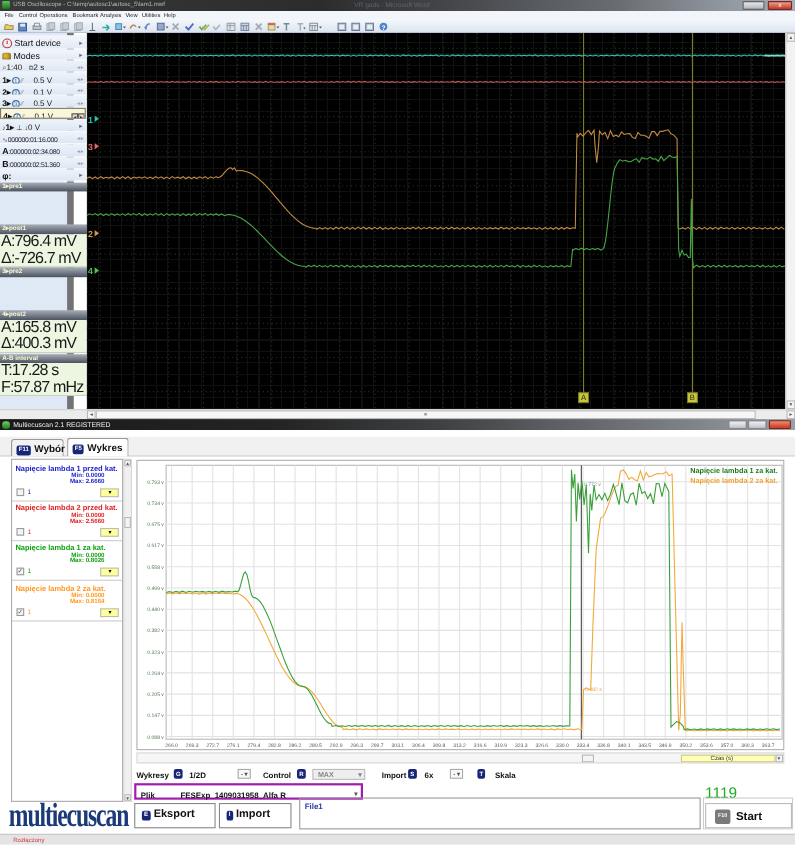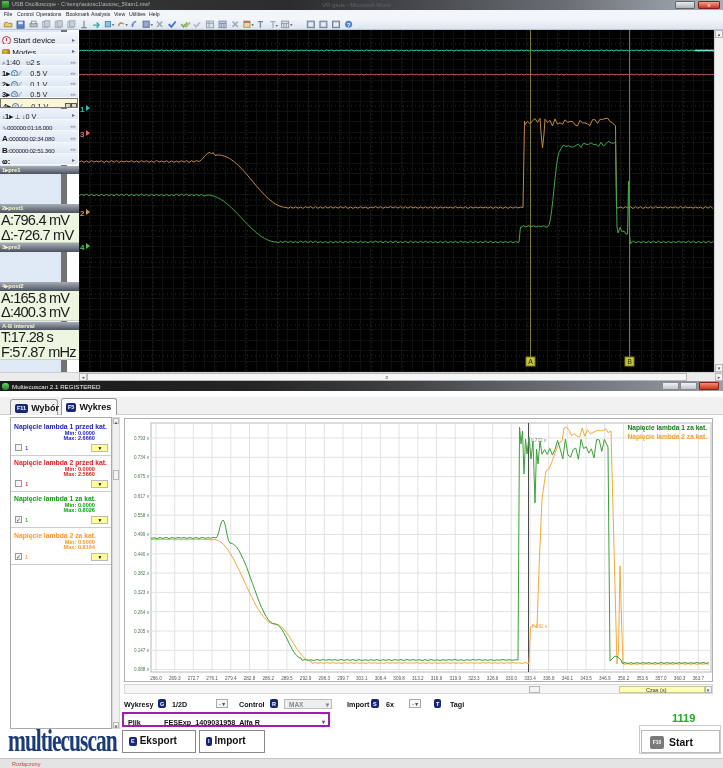--- a/index.html
+++ b/index.html
@@ -431,28 +431,29 @@
         <span class="cl" style="left:48px">1/2D</span>
       <span class="dd" style="left:92px">- ▾</span>
       <span class="cl" style="left:115px">Control</span>
         <span class="fkey" style="left:146px">R</span>
         <span class="ddgray" style="left:160px">MAX <span style="float:right;margin-right:2px">▾</span></span>
       <span class="cl" style="left:223px">Import</span>
         <span class="fkey" style="left:247px">S</span>
         <span class="cl" style="left:262px">6x</span>
       <span class="dd" style="left:285px">- ▾</span>
       <span class="fkey" style="left:310px">T</span>
-        <span class="cl" style="left:326px">Tagi</span>
+        <span class="cl" style="left:326px">Skala</span>
     </div>
     <div class="abs" id="plikbox">
         <span style="position:absolute;left:4px">Plik</span>
         <span style="position:absolute;left:40px">FESExp_1409031958_Alfa R</span>
         <span style="position:absolute;right:3px;color:#555;font-size:6px;top:4px">▾</span>
       </div>
     <div class="btn" style="left:122px;top:339px;width:74px"><span class="fkey">E</span>Eksport</div>
     <div class="btn" style="left:199px;top:339px;width:66px"><span class="fkey">I</span>Import</div>
-    <div class="abs" style="left:672px;top:321px;width:40px;font-size:11px;font-weight:bold;color:#22aa22">1119</div>
+    <div class="abs" id="file1">File1</div>
+    <div class="abs" style="left:641px;top:321px;width:40px;font-size:14px;font-weight:normal;color:#22aa22">1119</div>
     <div class="abs" style="left:639px;top:334px;width:82px;height:29px;border:1px solid #ccc"></div>
       <div class="abs" id="startbtn"><span style="position:absolute;left:8px;top:5px;width:14px;height:13px;background:#7a7a7a;color:#fff;font-size:5px;text-align:center;line-height:13px;border-radius:2px">F10</span>Start</div>
     <div class="abs" id="logo">multiecuscan</div>
   </div>
   <div class="abs" id="statusbar">Rozłączony</div>
 </div>
 
 </body></html>

